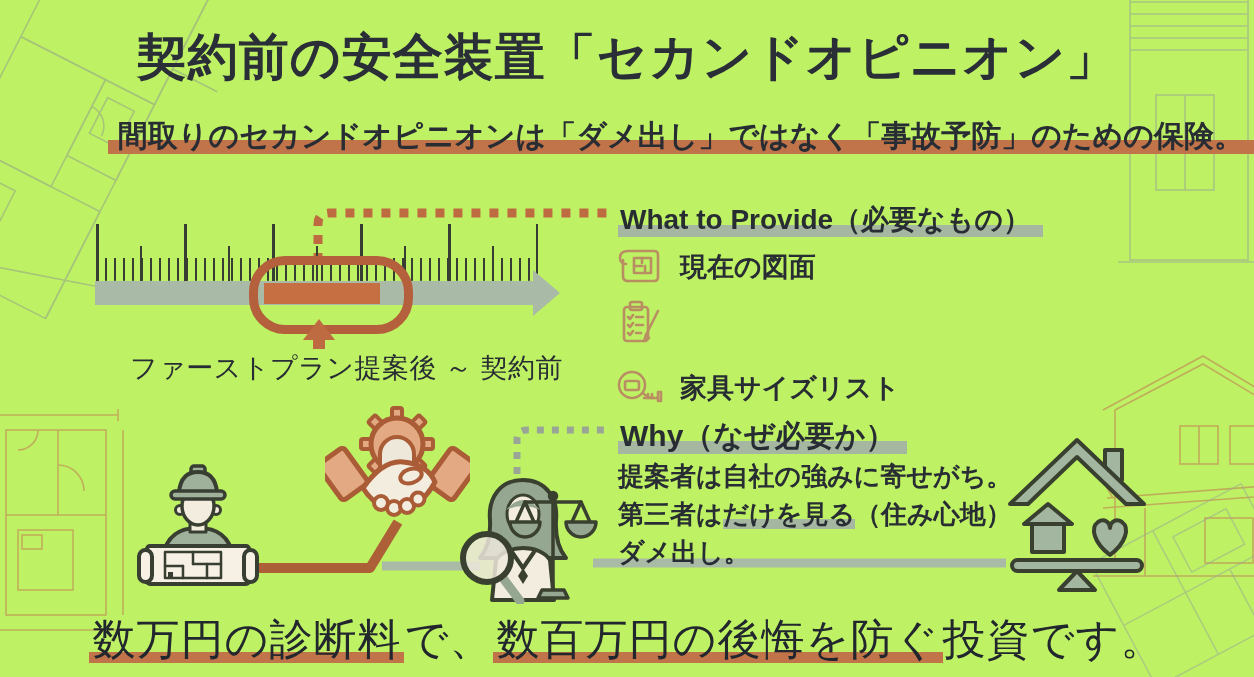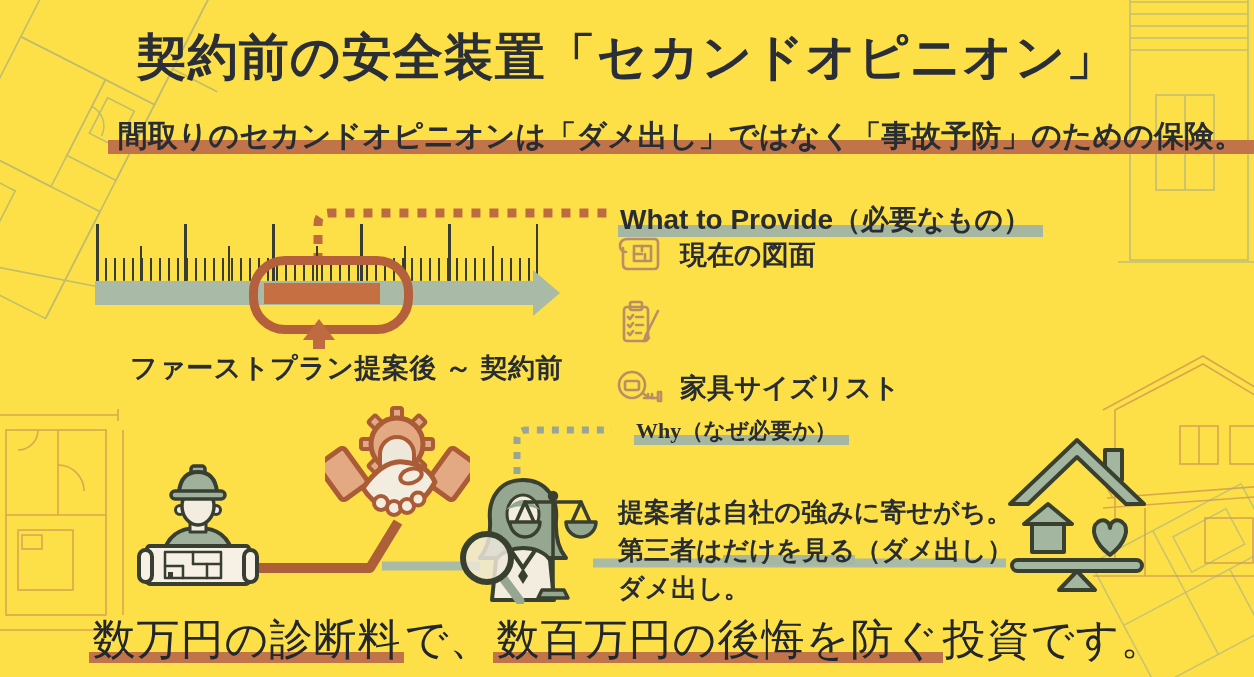--- a/index.html
+++ b/index.html
@@ -1,16 +1,16 @@
 <!DOCTYPE html>
 <html><head>
 <meta charset="utf-8">
 <style>
   html,body{margin:0;padding:0;background:#EDE8DA;}
-  .canvas{position:relative;width:1254px;height:677px;background:#fde047;overflow:hidden;
+  .canvas{position:relative;width:1254px;height:677px;background:#bef264;overflow:hidden;
           font-family:"Liberation Sans","DejaVu Sans",sans-serif;color:#282C33;}
   .abs{position:absolute;}
   .nowrap{white-space:nowrap;}
 
   .title{top:24px;left:0;width:100%;text-align:center;font-size:50px;font-weight:700;letter-spacing:1px;color:#2A2E36;}
   .subtitle{top:116px;left:0;width:100%;text-align:right;font-size:30px;font-weight:700;}
   .u-orange-sub{background-image:linear-gradient(to bottom,transparent 62%,#C1734A 62%);padding:2px 10px;}
 
   
   .ticks{left:96px;top:224px;width:442px;height:57px;
@@ -20,30 +20,30 @@
       repeating-linear-gradient(90deg,#383D34 0 2px,transparent 2px 9px);
     background-size:100% 100%,100% 62%,100% 40%;
     background-position:left top,left bottom,left bottom;
     background-repeat:no-repeat;}
   .tl-bar{left:95px;top:281px;width:440px;height:24px;background:#A9BBA6;}
   .tl-head{left:533px;top:270px;width:0;height:0;border-top:23px solid transparent;border-bottom:23px solid transparent;border-left:27px solid #A9BBA6;}
   .tl-block{left:264px;top:283px;width:116px;height:21px;background:#C66F42;}
   .tl-pill{left:249px;top:256px;width:146px;height:60px;border:9px solid #B4603C;border-radius:36px;background:transparent;}
   .tl-up-tri{left:303px;top:319px;width:0;height:0;border-left:16px solid transparent;border-right:16px solid transparent;border-bottom:21px solid #BE6B42;}
   .tl-up-stem{left:313px;top:338px;width:12px;height:11px;background:#BE6B42;}
-  .tl-label{left:130px;top:350px;font-size:27px;font-weight:700;letter-spacing:.5px;}
+  .tl-label{left:130px;top:350px;font-size:27px;font-weight:400;letter-spacing:.5px;}
 
   
   .provide-h{left:618px;top:201px;font-size:28px;font-weight:700;text-align:center;}
-  .why-h{left:634px;top:416px;font-size:22px;font-weight:700;font-family:Liberation Serif, serif;}
+  .why-h{left:618px;top:416px;font-size:30px;font-weight:700;}
   .hl-sage{background-image:linear-gradient(to bottom,transparent 66%,#A5B7A1 66%);padding:2px 12px 2px 2px;}
   .hl-sage-inline{background-image:linear-gradient(to bottom,transparent 66%,#A5B7A1 66%);}
   .item-row{display:flex;align-items:center;gap:16px;}
   .item-text{font-size:27px;font-weight:700;white-space:nowrap;}
-  .why-body{left:618px;top:457px;font-size:26px;font-weight:700;line-height:38px;width:420px;margin-top:36px;}
+  .why-body{left:618px;top:457px;font-size:26px;font-weight:700;line-height:38px;width:420px;}
 
   .footer{top:611px;left:0;width:100%;text-align:center;font-size:43px;font-weight:400;letter-spacing:1px;color:#22262D;}
   .u-orange{background-image:linear-gradient(to bottom,transparent 78%,#C1734A 78%);padding:0 3px;}
 
   svg{display:block;}
 </style>
 </head>
 <body>
 
 <div class="canvas">
@@ -134,21 +134,21 @@
   <div class="abs tl-block"></div>
   <div class="abs tl-pill"></div>
   <div class="abs tl-up-tri"></div>
   <div class="abs tl-up-stem"></div>
   <div class="abs tl-label nowrap">ファーストプラン提案後 ～ 契約前</div>
 
   <div class="abs provide-h nowrap">
     <span class="hl-sage">What to Provide（必要なもの）</span>
   </div>
 
-  <div class="abs item-row" style="left:616px;top:232px;">
+  <div class="abs item-row" style="left:616px;top:244px;">
     <svg width="48" height="46" viewBox="0 0 48 46">
       <g stroke="#B98E62" stroke-width="2.6" fill="none" stroke-linecap="round" stroke-linejoin="round">
         <path d="M12,7 H38 Q42,7 42,11 V33 Q42,37 38,37 H12"></path>
         <path d="M12,7 C6,7 4,10 4,14 C4,18 7,20 10,20"></path>
         <path d="M7,16 V32 Q7,37 12,37"></path>
         <rect x="18" y="14" width="17" height="15"></rect>
         <line x1="18" y1="22" x2="26" y2="22"></line>
         <line x1="26" y1="14" x2="26" y2="19"></line>
         <line x1="29" y1="22" x2="29" y2="29"></line>
       </g>
@@ -186,21 +186,21 @@
       </g>
     </svg>
     <span class="item-text">家具サイズリスト</span>
   </div>
 
   <div class="abs why-h nowrap">
     <span class="hl-sage">Why（なぜ必要か）</span>
   </div>
   <div class="abs why-body">
     <div class="nowrap">提案者は自社の強みに寄せがち。</div>
-    <div class="nowrap"><span>第三者は</span><span class="hl-sage-inline">だけを見る</span><span>（ダメ出し）</span></div>
+    <div class="nowrap"><span>第三者は</span><span class="hl-sage-inline">だけを見る</span><span>（住み心地）</span></div>
     <div class="nowrap">ダメ出し。</div>
   </div>
 
   <div class="abs" style="left:133px;top:460px;">
     <svg width="130" height="132" viewBox="0 0 130 132">
       <g stroke="#393E33" stroke-linejoin="round" stroke-linecap="round">
         <path d="M30,96 C34,74 48,68 65,68 C82,68 96,74 100,96 L100,112 L30,112 Z" fill="#9FB19B" stroke-width="4"></path>
         <rect x="57" y="58" width="16" height="14" fill="#F3EDDF" stroke-width="3"></rect>
         <circle cx="47" cy="50" r="4.5" fill="#F3EDDF" stroke-width="3"></circle>
         <circle cx="83" cy="50" r="4.5" fill="#F3EDDF" stroke-width="3"></circle>

